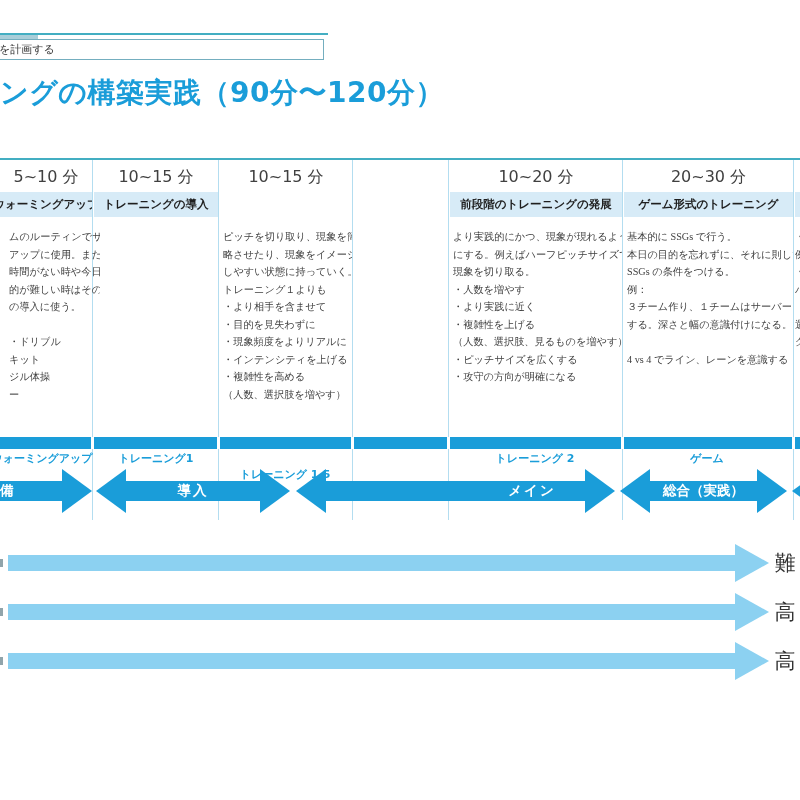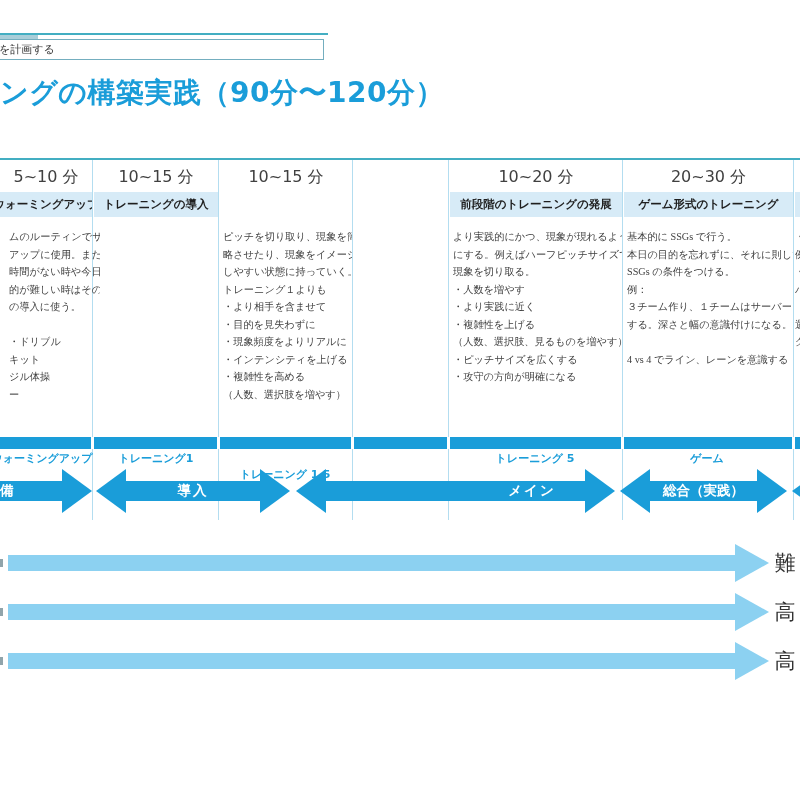--- a/index.html
+++ b/index.html
@@ -127,21 +127,21 @@
     <div class="band-seg" style="left:220px;width:131px;"></div>
     <div class="band-seg" style="left:354px;width:93px;"></div>
     <div class="band-seg" style="left:450px;width:171px;"></div>
     <div class="band-seg" style="left:624px;width:168px;"></div>
     <div class="band-seg" style="left:795px;width:5px;"></div>
   </div>
 
   <div class="plabel" style="left:42px;">ウォーミングアップ</div>
   <div class="plabel" style="left:156px;">トレーニング1</div>
   <div class="plabel" style="left:285px;margin-top:16px;">トレーニング 1.5</div>
-  <div class="plabel" style="left:535px;">トレーニング 5</div>
+  <div class="plabel" style="left:535px;">トレーニング 2</div>
   <div class="plabel" style="left:707px;">ゲーム</div>
 
   <div>
     <div class="arrow-body" style="left:0;width:64px;"></div>
     <div class="head-r" style="left:62px;"></div>
     <div class="arrow-text" style="left:-13px;width:26px;letter-spacing:0;">準備</div>
   </div>
   <div>
     <div class="head-l" style="left:96px;"></div>
     <div class="arrow-body" style="left:124px;width:138px;"></div>

